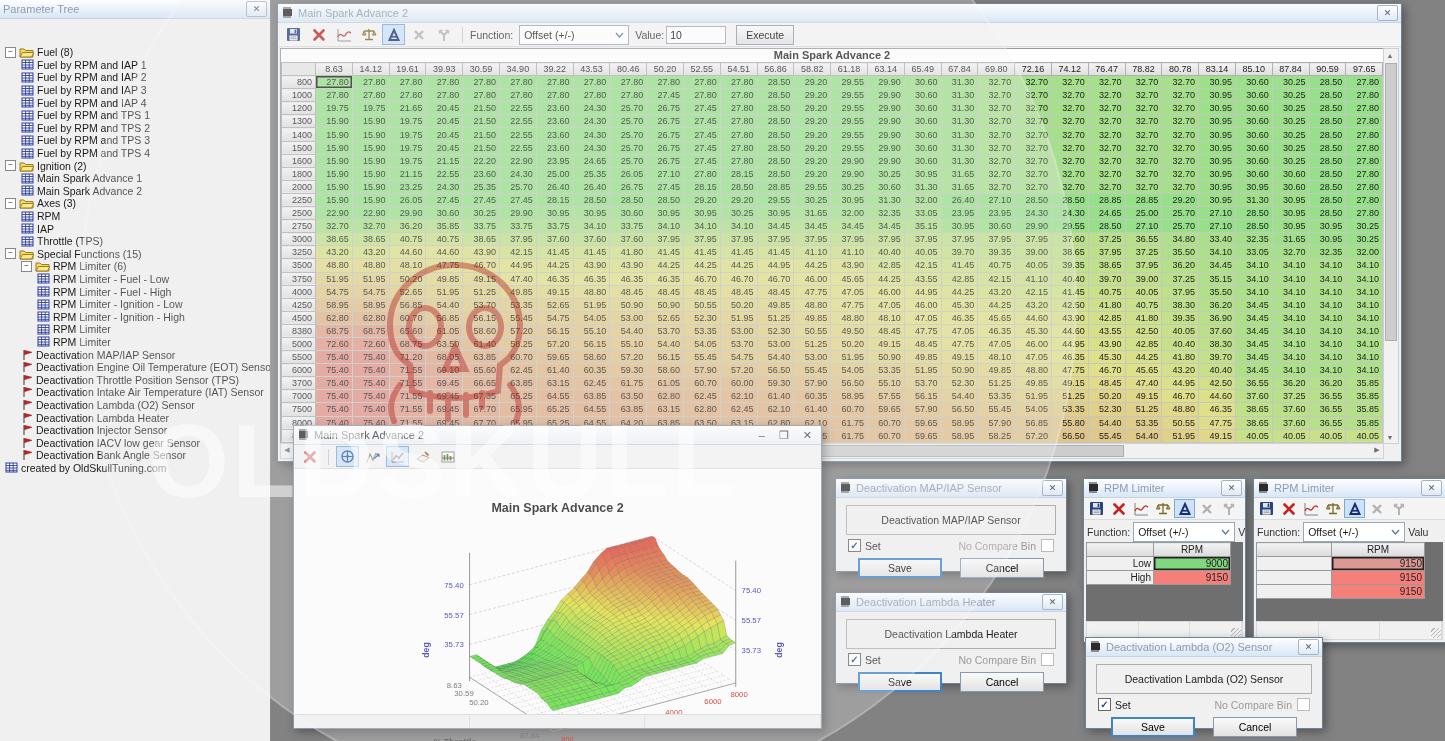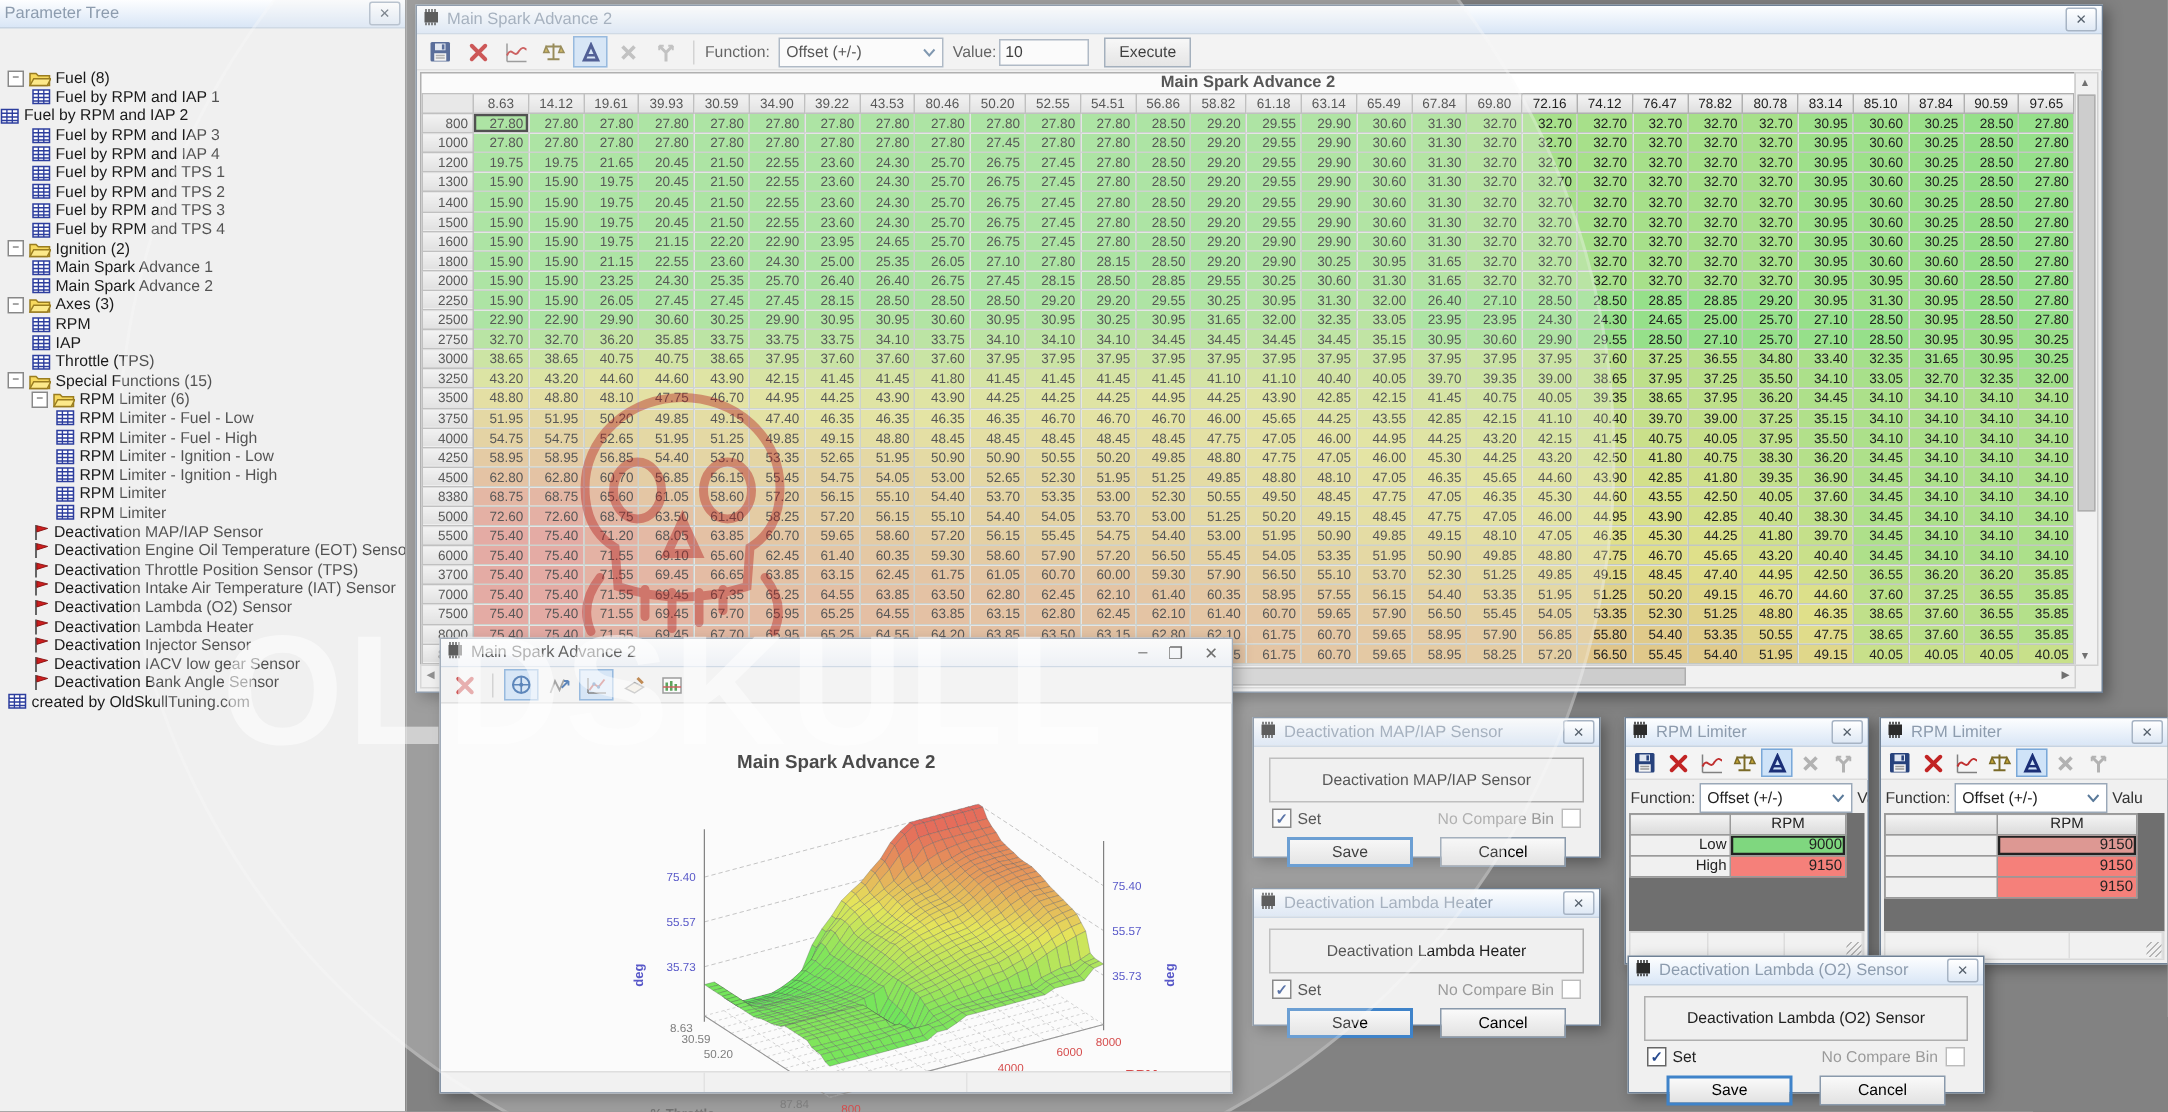--- a/index.html
+++ b/index.html
@@ -106,21 +106,21 @@
       </div>
       <div class="trow" style="padding-left: 21px;">
         <span style="display:flex">
           <svg width="13" height="11">
             <rect x="1" y="1" width="11" height="9" fill="#fff" stroke="#2d3e9e"></rect>
             <path d="M1 3.5 H12 M1 6 H12 M1 8.3 H12 M4.6 1 V10 M8.2 1 V10" stroke="#2d3e9e" stroke-width="0.9"></path>
           </svg>
         </span>
         <span class="lab">Fuel by RPM and IAP 1</span>
       </div>
-      <div class="trow" style="">
+      <div class="trow" style="padding-left: 21px;">
         <span style="display:flex">
           <svg width="13" height="11">
             <rect x="1" y="1" width="11" height="9" fill="#fff" stroke="#2d3e9e"></rect>
             <path d="M1 3.5 H12 M1 6 H12 M1 8.3 H12 M4.6 1 V10 M8.2 1 V10" stroke="#2d3e9e" stroke-width="0.9"></path>
           </svg>
         </span>
         <span class="lab">Fuel by RPM and IAP 2</span>
       </div>
       <div class="trow" style="padding-left: 21px;">
         <span style="display:flex">

